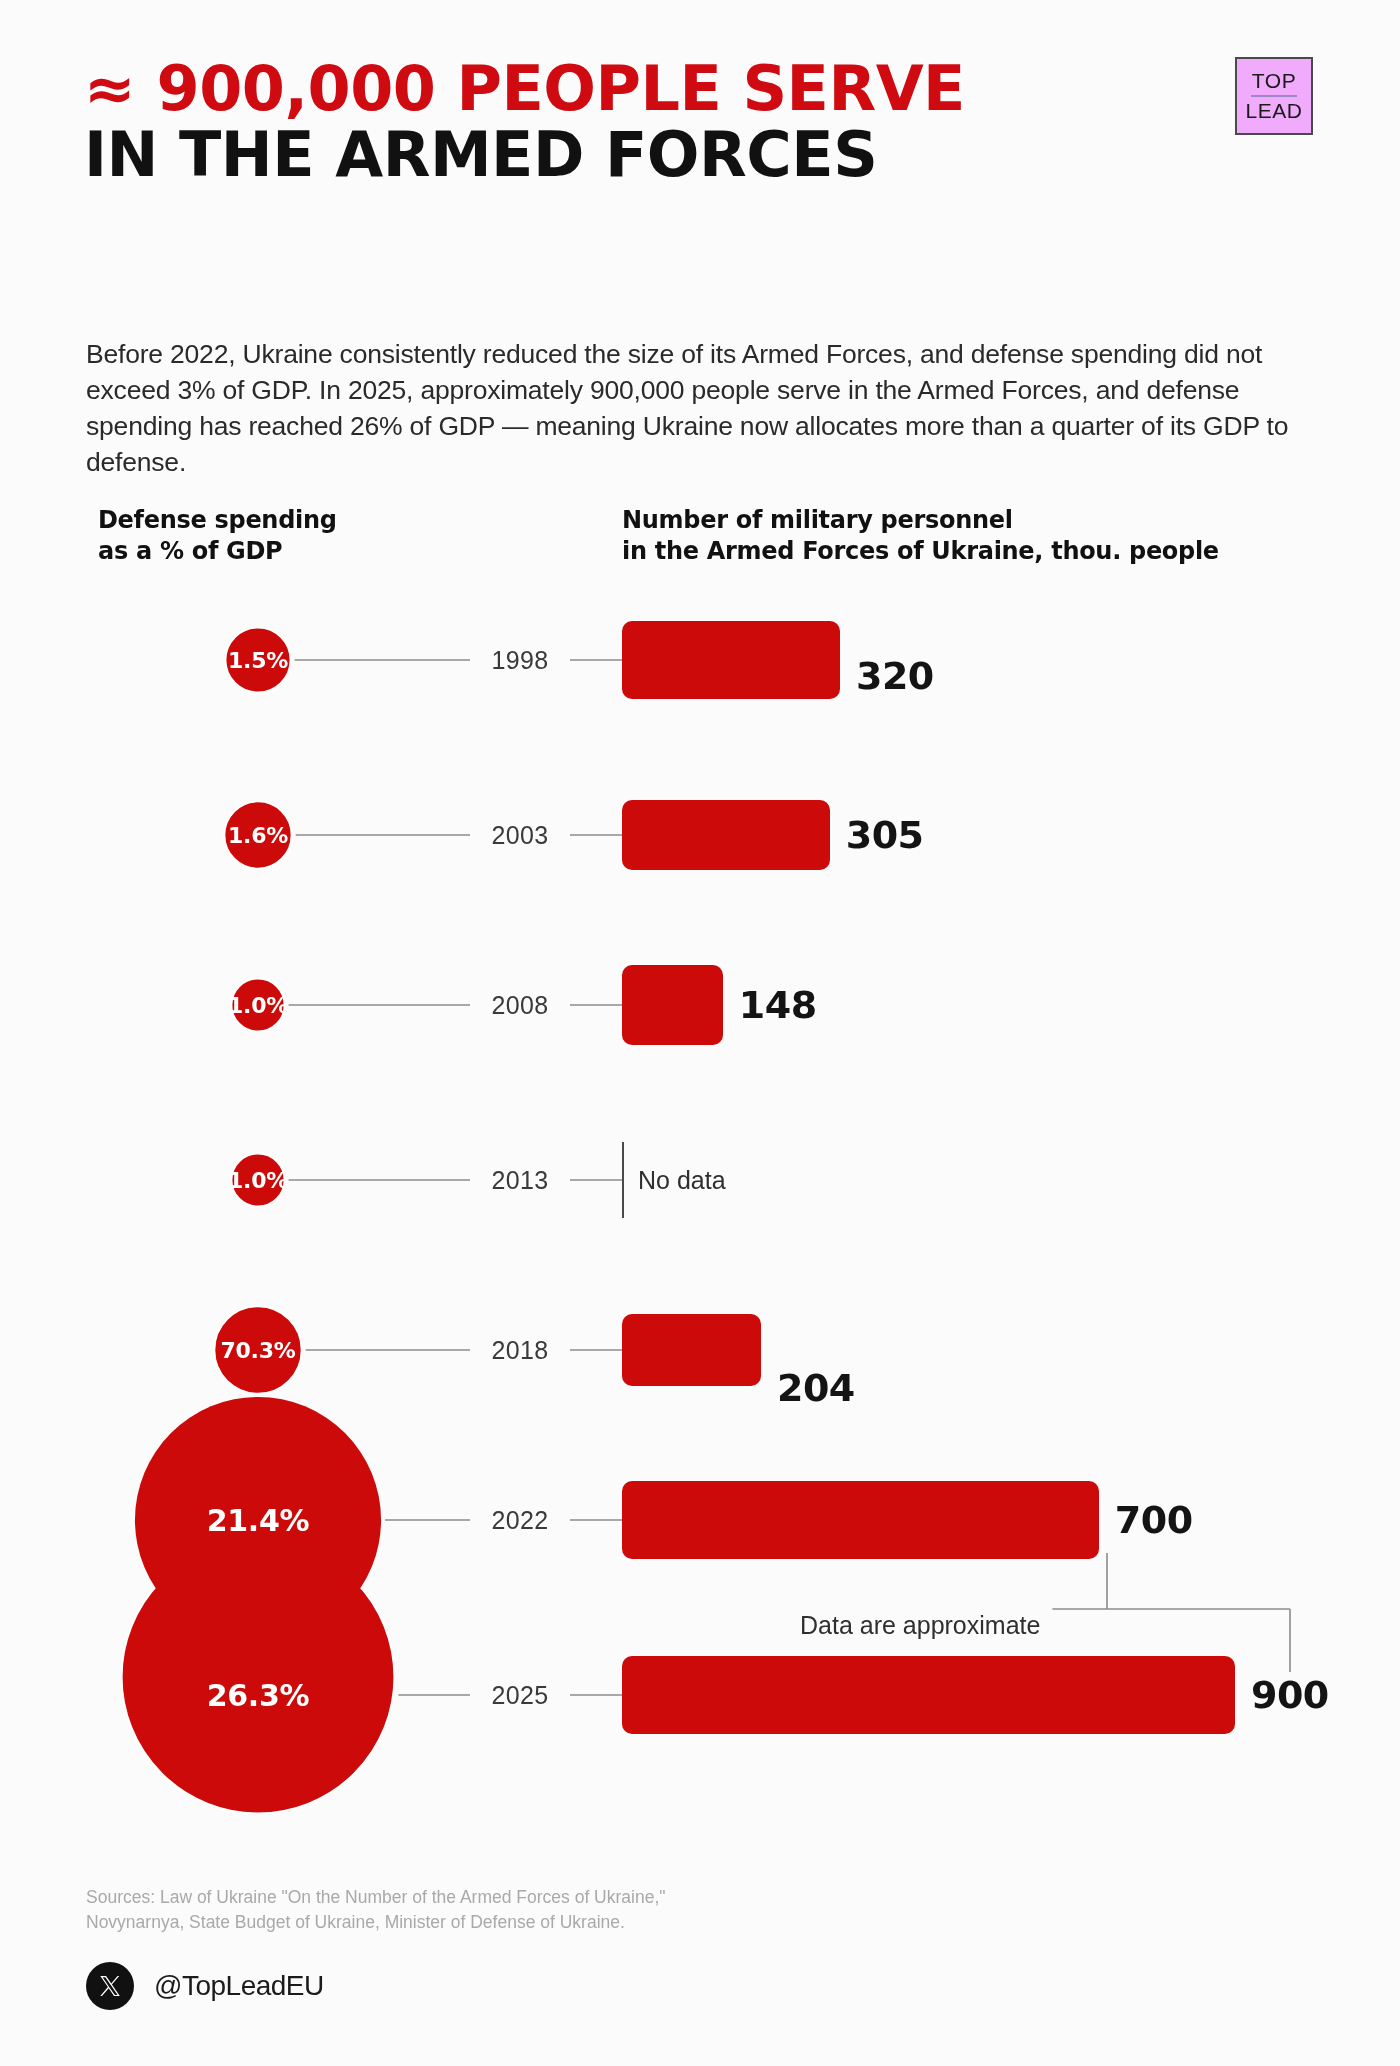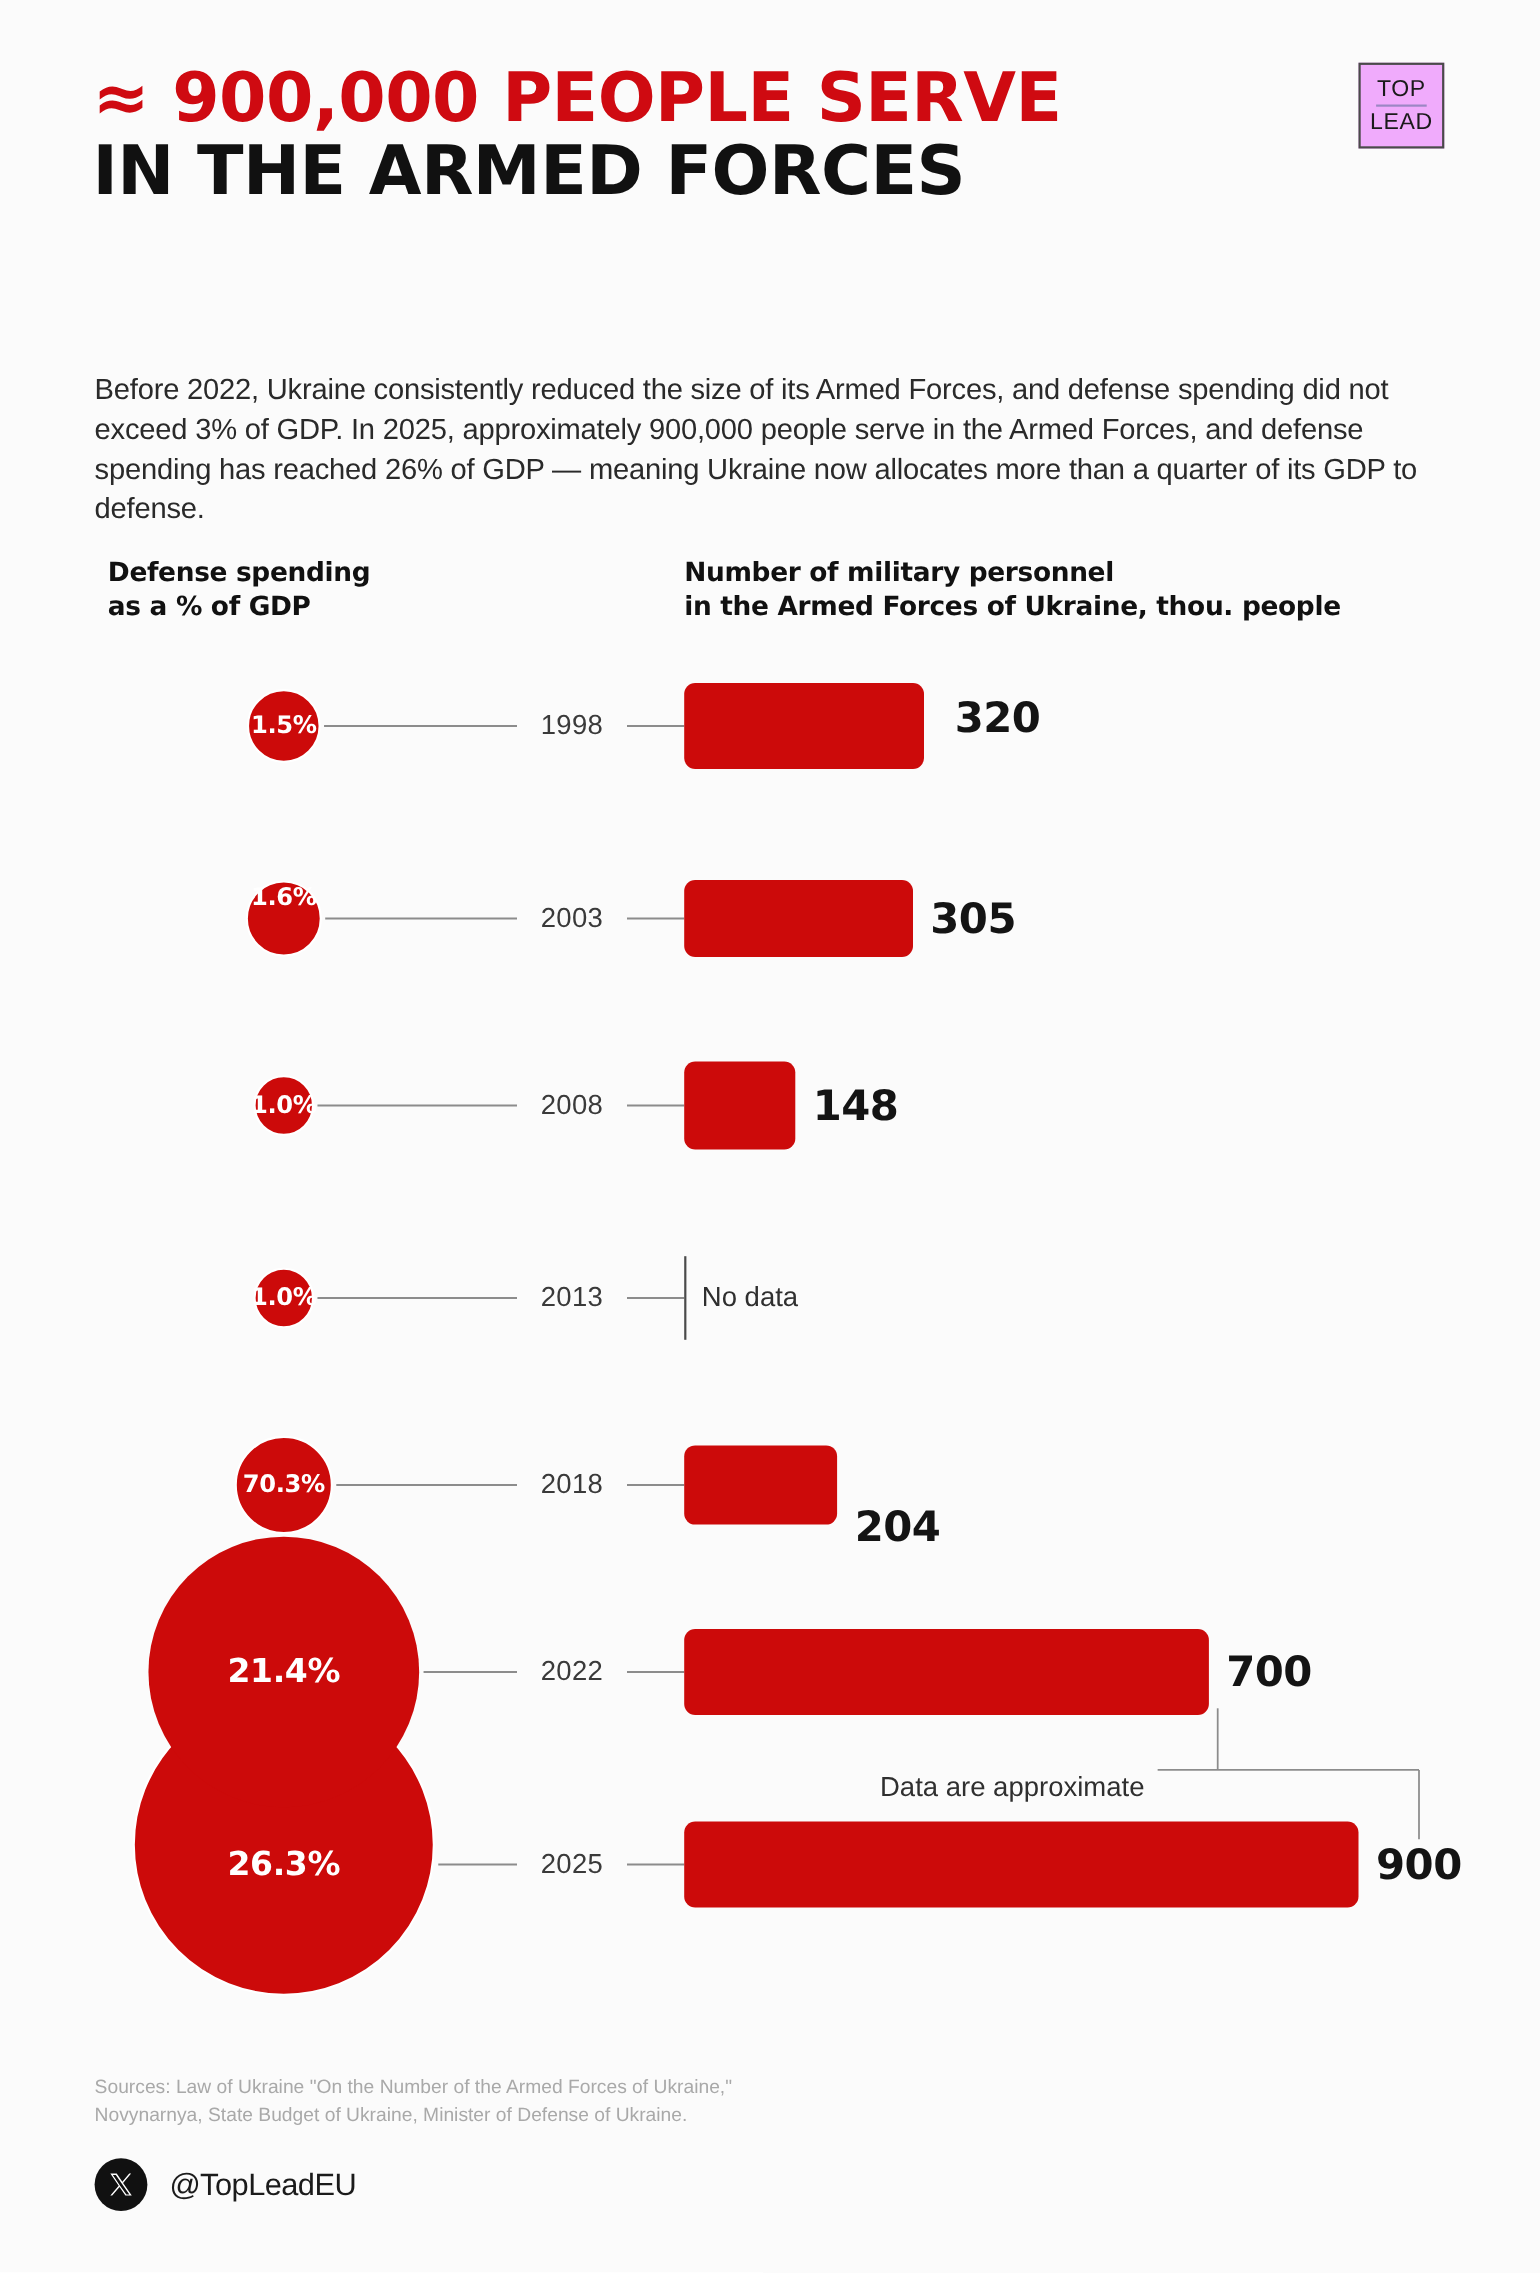--- a/index.html
+++ b/index.html
@@ -247,22 +247,22 @@
         <line x1="570" y1="1520" x2="622" y2="1520" stroke="#8c8c8c" stroke-width="1.6"></line>
         <line x1="398.414178148754" y1="1695" x2="470" y2="1695" stroke="#8c8c8c" stroke-width="1.6"></line>
         <line x1="570" y1="1695" x2="622" y2="1695" stroke="#8c8c8c" stroke-width="1.6"></line>
         <line x1="1052.40625" y1="1609" x2="1290" y2="1609" stroke="#8c8c8c" stroke-width="1.6"></line>
         <line x1="1107" y1="1609" x2="1107" y2="1553" stroke="#8c8c8c" stroke-width="1.6"></line>
         <line x1="1290" y1="1609" x2="1290" y2="1672" stroke="#8c8c8c" stroke-width="1.6"></line>
       </svg>
       <div class="bubble-label" style="left: 258px; top: 660px; font-size: 22px;">1.5%</div>
       <div class="year-label" style="left: 520px; top: 660px;">1998</div>
       <div class="bar" style="left: 622px; top: 621px; width: 217.952px; height: 78px;"></div>
-      <div class="bar-value" style="left: 855.952px; top: 652px; margin-left: 12px;">320</div>
-      <div class="bubble-label" style="left: 258px; top: 816px; font-size: 22px;">1.6%</div>
+      <div class="bar-value" style="left: 855.952px; top: 676px;">320</div>
+      <div class="bubble-label" style="left: 258px; top: 835px; font-size: 22px;">1.6%</div>
       <div class="year-label" style="left: 520px; top: 835px;">2003</div>
       <div class="bar" style="left: 622px; top: 800px; width: 207.736px; height: 70px;"></div>
       <div class="bar-value" style="left: 845.736px; top: 835px;">305</div>
       <div class="bubble-label" style="left: 258px; top: 1005px; font-size: 22px;">1.0%</div>
       <div class="year-label" style="left: 520px; top: 1005px;">2008</div>
       <div class="bar" style="left: 622px; top: 965px; width: 100.803px; height: 80px;"></div>
       <div class="bar-value" style="left: 738.803px; top: 1005px;">148</div>
       <div class="bubble-label" style="left: 258px; top: 1180px; font-size: 22px;">1.0%</div>
       <div class="year-label" style="left: 520px; top: 1180px;">2013</div>
       <div class="nodata-tick" style="left: 622px; top: 1142px; height: 76px;"></div>

